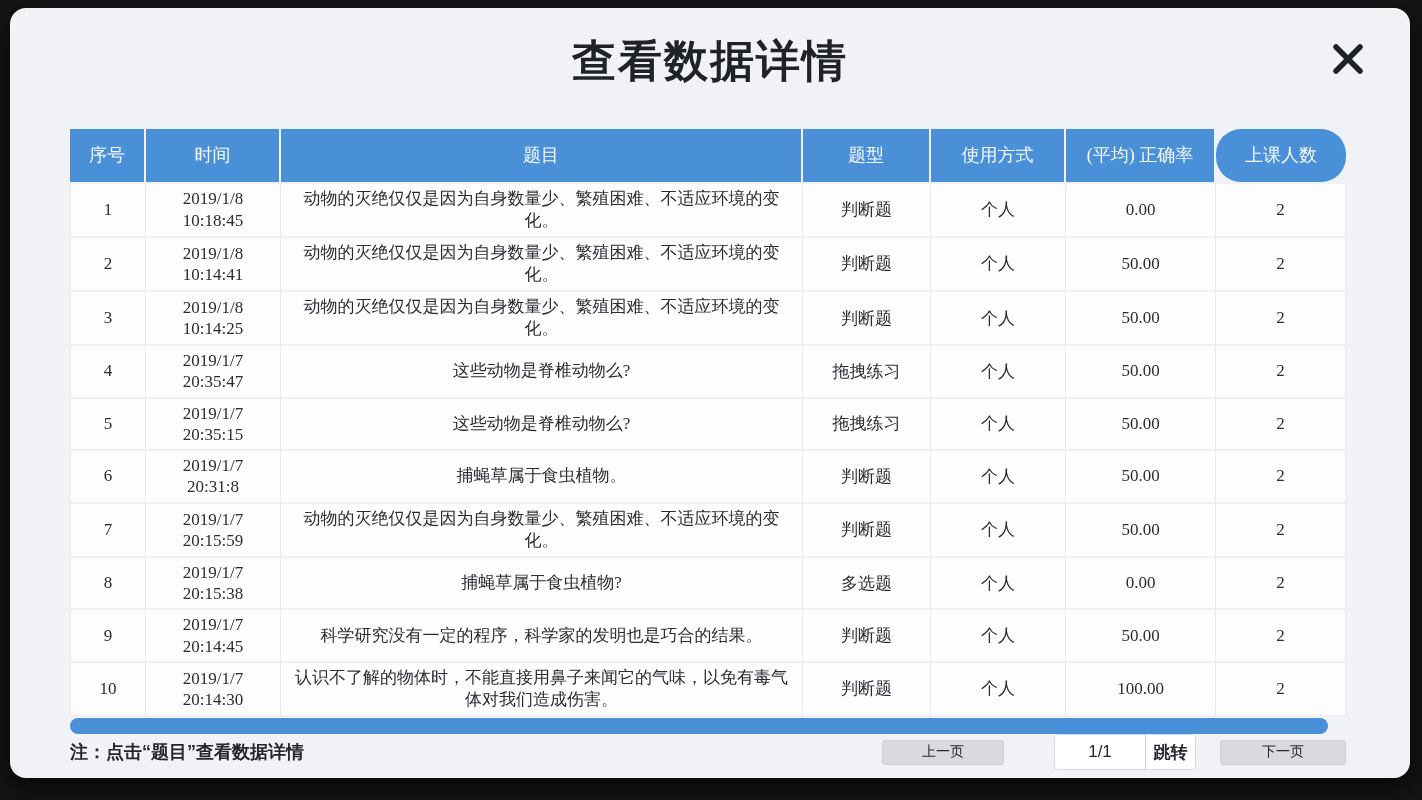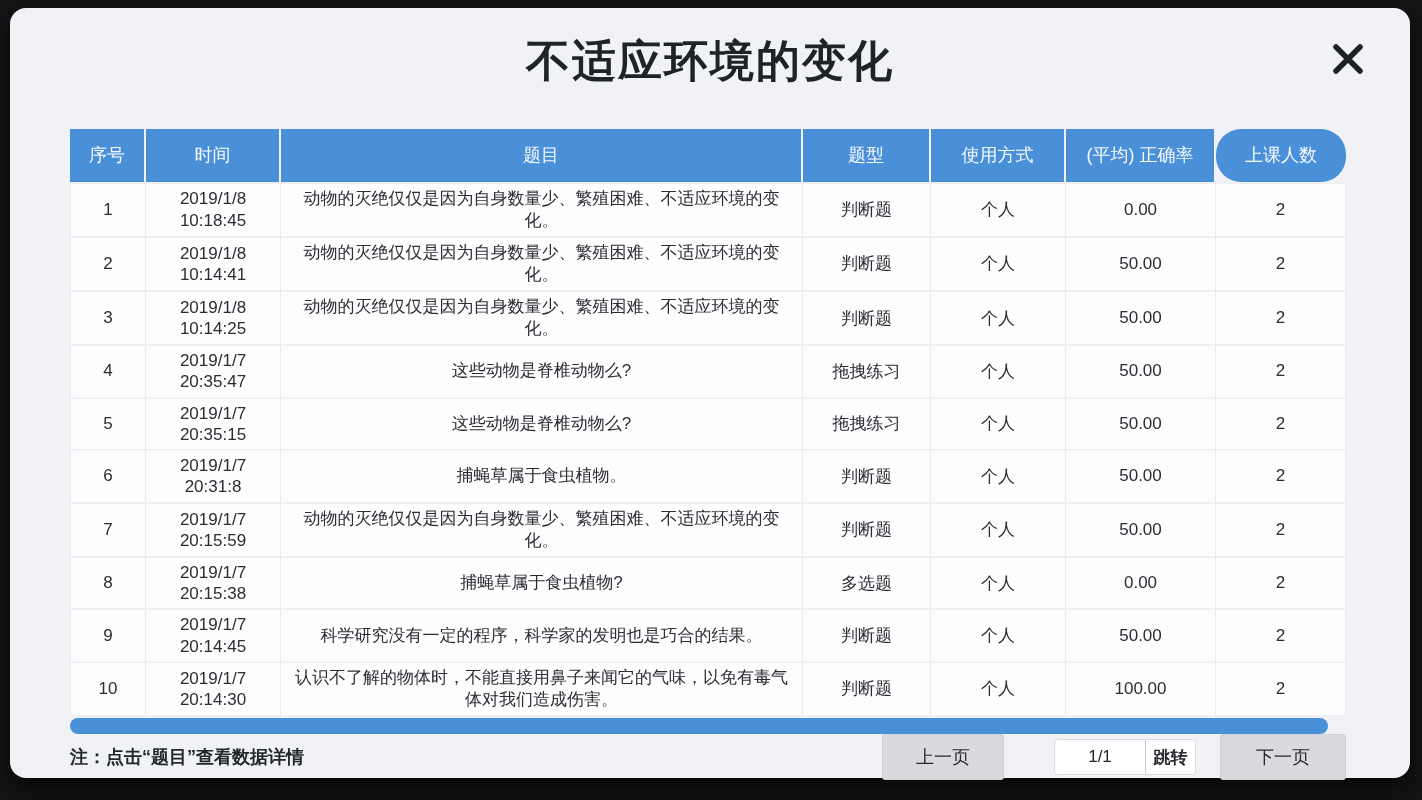--- a/index.html
+++ b/index.html
@@ -28,21 +28,21 @@
   }
   .close-btn {
     position: absolute;
     top: 28px; right: 38px;
     width: 48px; height: 48px;
     background: transparent;
     border: none;
     cursor: pointer;
     display: flex; align-items: center; justify-content: center;
   }
-  .table-wrap { margin-top: 42px; }
+  .table-wrap { margin-top: 42px; font-family: Liberation Serif, serif; }
   table.history {
     width: 1276px;
     table-layout: fixed;
     border-collapse: separate;
     border-spacing: 0;
   }
   col.c-index    { width: 76px; }
   col.c-time     { width: 135px; }
   col.c-question { width: 522px; }
   col.c-type     { width: 128px; }
@@ -98,25 +98,25 @@
     align-items: center;
     width: 1276px;
   }
   .note {
     flex: 1;
     font-size: 18px;
     font-weight: 700;
     color: #23262b;
   }
   .page-btn {
-    height: 46px;
+    height: 25px;
     background: #d9dadd;
     border: 1px solid #cfd0d4;
     border-radius: 3px;
-    font-size: 18px;
+    font-size: 14px;
     color: #26282d;
     font-family: inherit;
     cursor: pointer;
     text-align: center;
   }
   .btn-prev { width: 122px; margin-right: 50px; }
   .btn-next { width: 126px; margin-left: 24px; }
   .page-group {
     display: flex;
     height: 36px;
@@ -141,21 +141,21 @@
     color: #26282d;
     font-family: inherit;
     cursor: pointer;
   }
 </style>
 </head>
 <body>
 
 <div class="modal">
 
-  <div class="modal-title">不适应环境的变化</div>
+  <div class="modal-title">查看数据详情</div>
 
   <button class="close-btn">
     <span>
       <svg width="42" height="42" viewBox="0 0 42 42">
         <path d="M9 9 L33 33 M33 9 L9 33" stroke="#1e2126" stroke-width="5.5" stroke-linecap="round" fill="none"></path>
       </svg>
     </span>
   </button>
 
   <div class="table-wrap">

